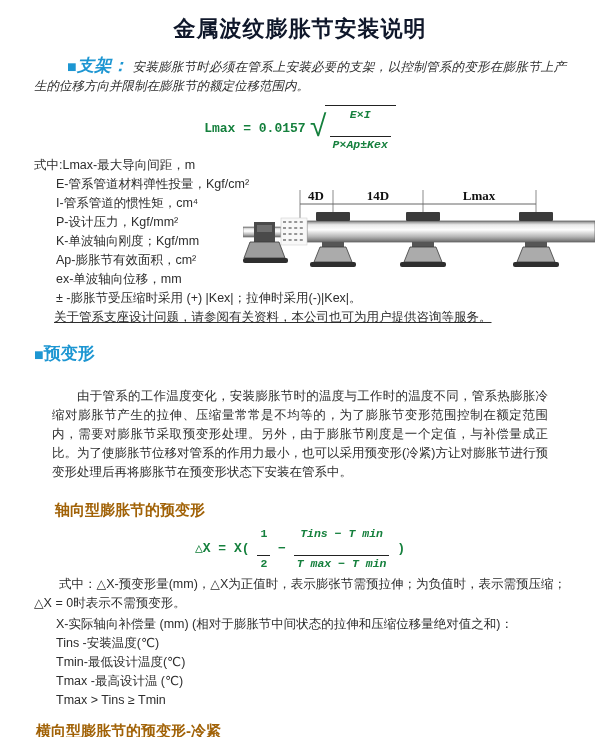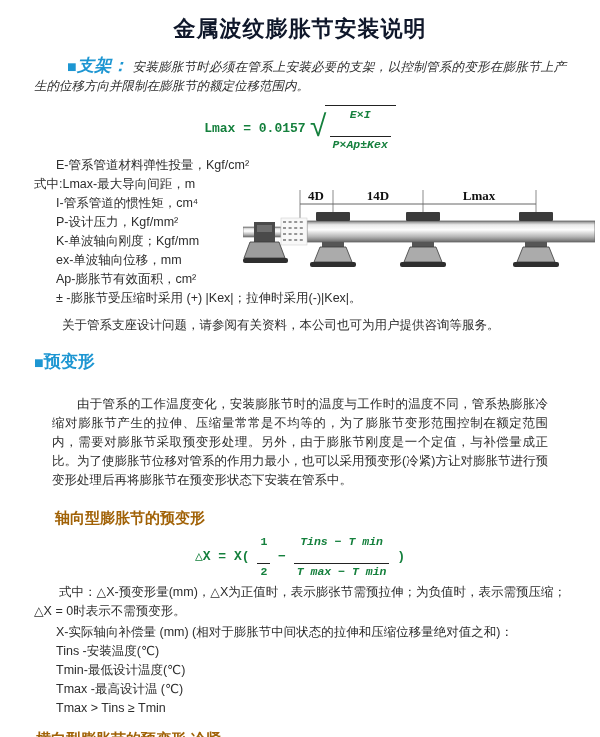--- a/index.html
+++ b/index.html
@@ -33,21 +33,21 @@
   .frac .fden{display:block;padding:1px 3px 0 3px;}
   .ital{font-style:italic;}
   .radical{font-size:30px;font-weight:400;line-height:1;vertical-align:middle;margin:0 -3px 0 4px;}
   .under-root{display:inline-block;vertical-align:middle;border-top:1.6px solid #222;padding:2px 5px 0 5px;}
   .fx-piece{vertical-align:middle;}
 
   
   .varlist{margin:2px 0 0 0;}
   .varlist .row{white-space:nowrap;}
   .indent-1{padding-left:22px;}
-  .note-line{padding-left:20px;margin:8px;}
+  .note-line{padding-left:20px;margin:0;text-decoration:underline;}
   .axial-note{margin:0;text-indent:25px;}
   .explain{margin:3px 0 0 0;text-indent:25px;text-align:justify;}
 
   
   .diagram{position:absolute;left:243px;top:184px;width:352px;height:96px;}
   .diagram svg{display:block;}
   .dim-label{font-family:"Liberation Serif","DejaVu Serif",serif;font-weight:700;font-size:13px;fill:#111;}
 </style>
 </head>
 <body>
@@ -58,27 +58,27 @@
     <h1 class="doc-title">金属波纹膨胀节安装说明</h1>
 
     <p class="support-lead"><span class="sec-marker">■</span><span class="sec-label">支架：</span> <span>安装膨胀节时必须在管系上安装必要的支架，以控制管系的变形在膨胀节上产生的位移方向并限制在膨胀节的额定位移范围内。</span></p>
 
 
     <div class="formula formula-lmax">
       <span class="fx-piece">Lmax = 0.0157</span><span class="radical">√</span><span class="under-root"><span class="frac ital"><span class="fnum">E×I</span><span class="fden">P×Ap±Kex</span></span></span>
     </div>
 
     <div class="varlist">
+      <div class="row">式中:Lmax-最大导向间距，m</div>
       <div class="row indent-1">E-管系管道材料弹性投量，Kgf/cm²</div>
-      <div class="row">式中:Lmax-最大导向间距，m</div>
       <div class="row indent-1">I-管系管道的惯性矩，cm⁴</div>
       <div class="row indent-1">P-设计压力，Kgf/mm²</div>
       <div class="row indent-1">K-单波轴向刚度；Kgf/mm</div>
+      <div class="row indent-1">Ap-膨胀节有效面积，cm²</div>
       <div class="row indent-1">ex-单波轴向位移，mm</div>
-      <div class="row indent-1">Ap-膨胀节有效面积，cm²</div>
       <div class="row indent-1">± -膨胀节受压缩时采用 (+) |Kex|；拉伸时采用(-)|Kex|。</div>
     </div>
 
     <p class="note-line">关于管系支座设计问题，请参阅有关资料，本公司也可为用户提供咨询等服务。</p>
 
     <div class="predeform-head"><span class="sec-marker">■</span><span class="sec-label">预变形</span></div>
 
     <p class="predeform-para">由于管系的工作温度变化，安装膨胀节时的温度与工作时的温度不同，管系热膨胀冷缩对膨胀节产生的拉伸、压缩量常常是不均等的，为了膨胀节变形范围控制在额定范围内，需要对膨胀节采取预变形处理。另外，由于膨胀节刚度是一个定值，与补偿量成正比。为了使膨胀节位移对管系的作用力最小，也可以采用预变形(冷紧)方让对膨胀节进行预变形处理后再将膨胀节在预变形状态下安装在管系中。</p>
 
     <h3 class="subhead">轴向型膨胀节的预变形</h3>

